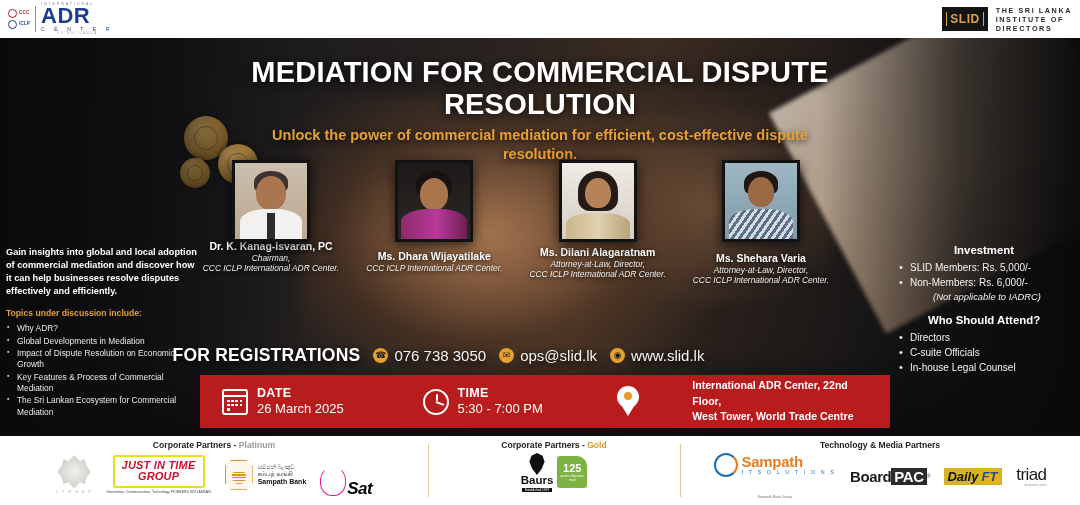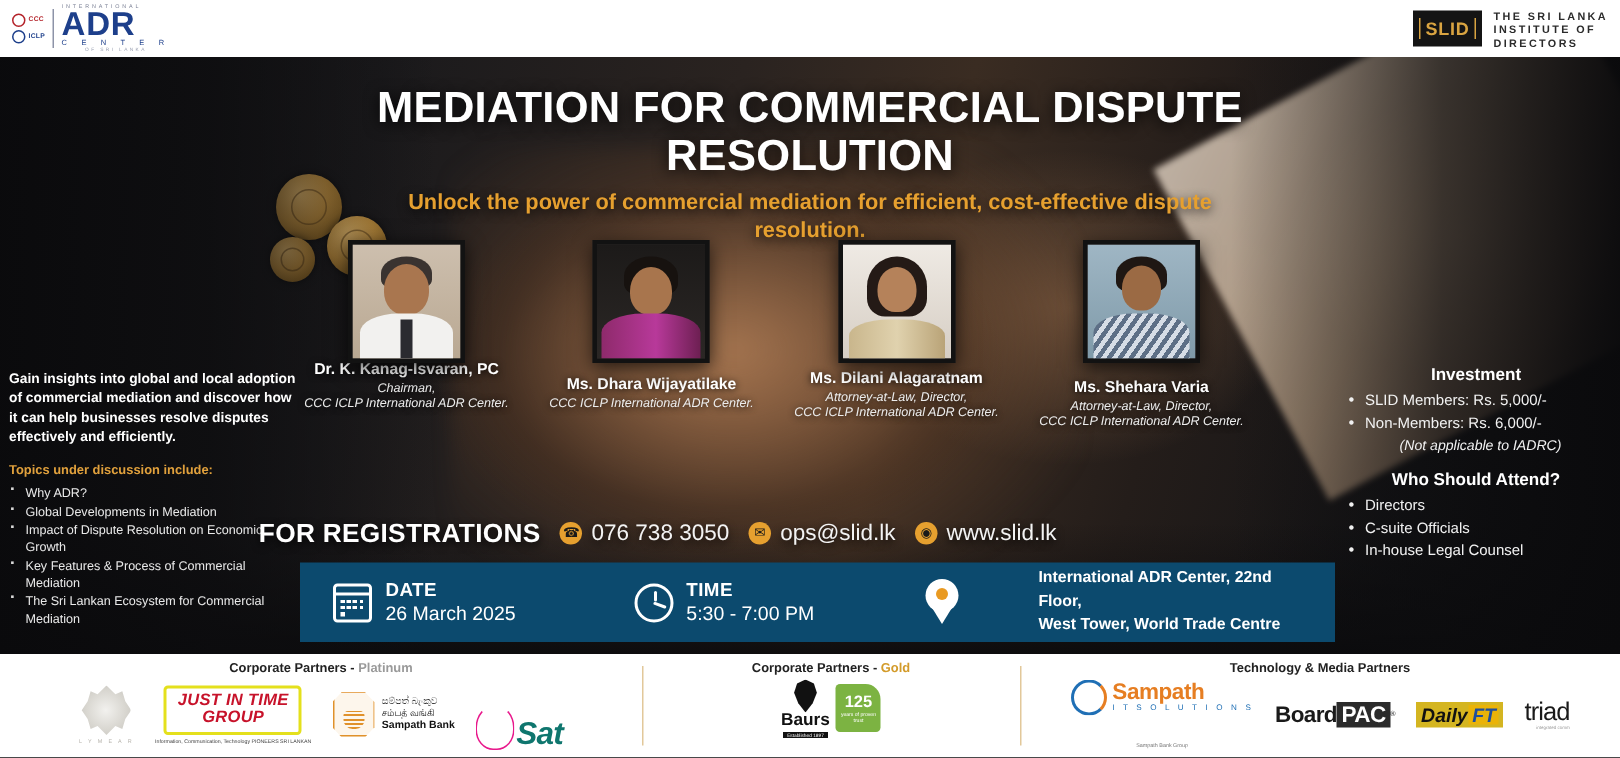--- a/index.html
+++ b/index.html
@@ -172,21 +172,21 @@
     letter-spacing:.2px; text-shadow:0 2px 6px rgba(0,0,0,.85); }
   .reg-item { display:flex; align-items:center; gap:6px; }
   .reg-text { font-size:15px; color:#f3f3f3; text-shadow:0 2px 6px rgba(0,0,0,.85); }
   .rico { width:15px; height:15px; border-radius:50%; background:#e6a02f;
     display:flex; align-items:center; justify-content:center;
     font-size:9px; color:#1a1a1a; line-height:1; }
 
   
   .bar {
     position:absolute; left:200px; top:375px; width:690px; height:53px;
-    background:#0c4a6e; z-index:10;
+    background:#b91c1c; z-index:10;
     display:flex; align-items:center; padding:0 22px; gap:14px;
   }
   .bar-item { display:flex; align-items:center; gap:9px; }
   .bar-txt { color:#ffffff; line-height:1.25; }
   .bar-lbl { font-size:12.5px; font-weight:bold; letter-spacing:.3px; }
   .bar-val { font-size:13px; }
   .bar-addr { font-size:10.6px; font-weight:bold; line-height:1.45;padding-left:45px; }
   .cal-ico { width:26px; height:26px; border:2.4px solid #fff; border-radius:3px;
     position:relative; }
   .cal-ico::before { content:""; position:absolute; left:-2.4px; right:-2.4px; top:4px;
@@ -255,22 +255,22 @@
   .smp-pot { position:absolute; left:50%; top:40%; transform:translateX(-50%);
     width:14px; height:12px; border-radius:3px 3px 6px 6px;
     background:repeating-linear-gradient(0deg,#e0912b 0 1.4px,#fdf6ec 1.4px 2.8px); }
   .smp-txt { display:flex; flex-direction:column; line-height:1.25; }
   .smp-si { font-size:6.2px; color:#1a1a1a; }
   .smp-en { font-size:7px; font-weight:bold; color:#111; }
 
   .lg-sat { display:flex; align-items:flex-end; gap:1px; position:relative; }
   .sat-swirl { width:26px; height:30px; border:1.6px solid #e8178b;
     border-radius:50% 50% 45% 45%; border-top-color:transparent; }
-  .sat-word { font-size:21px; font-weight:bold; font-style:italic;
-    color:#0f766e; line-height:.9; letter-spacing:-.5px;margin-top:28px; }
+  .sat-word { font-size:17px; font-weight:bold; font-style:italic;
+    color:#000000; line-height:.9; letter-spacing:-.5px;margin-top:28px; }
 
   .lg-baurs { display:flex; align-items:center; gap:4px; }
   .bau-col { display:flex; flex-direction:column; align-items:center; }
   .bau-mask { width:20px; height:22px; background:#111;
     clip-path:polygon(50% 0,78% 12%,88% 40%,74% 72%,50% 100%,26% 72%,12% 40%,22% 12%); }
   .bau-name { font-size:11.5px; font-weight:bold; color:#111; line-height:1; }
   .bau-est { font-size:3.2px; color:#222; background:#111; color:#fff;
     padding:0 3px; margin-top:1px; }
   .bau-125 { width:30px; height:32px; background:#7cb342;
     border-radius:3px 10px 3px 3px; display:flex; flex-direction:column;

